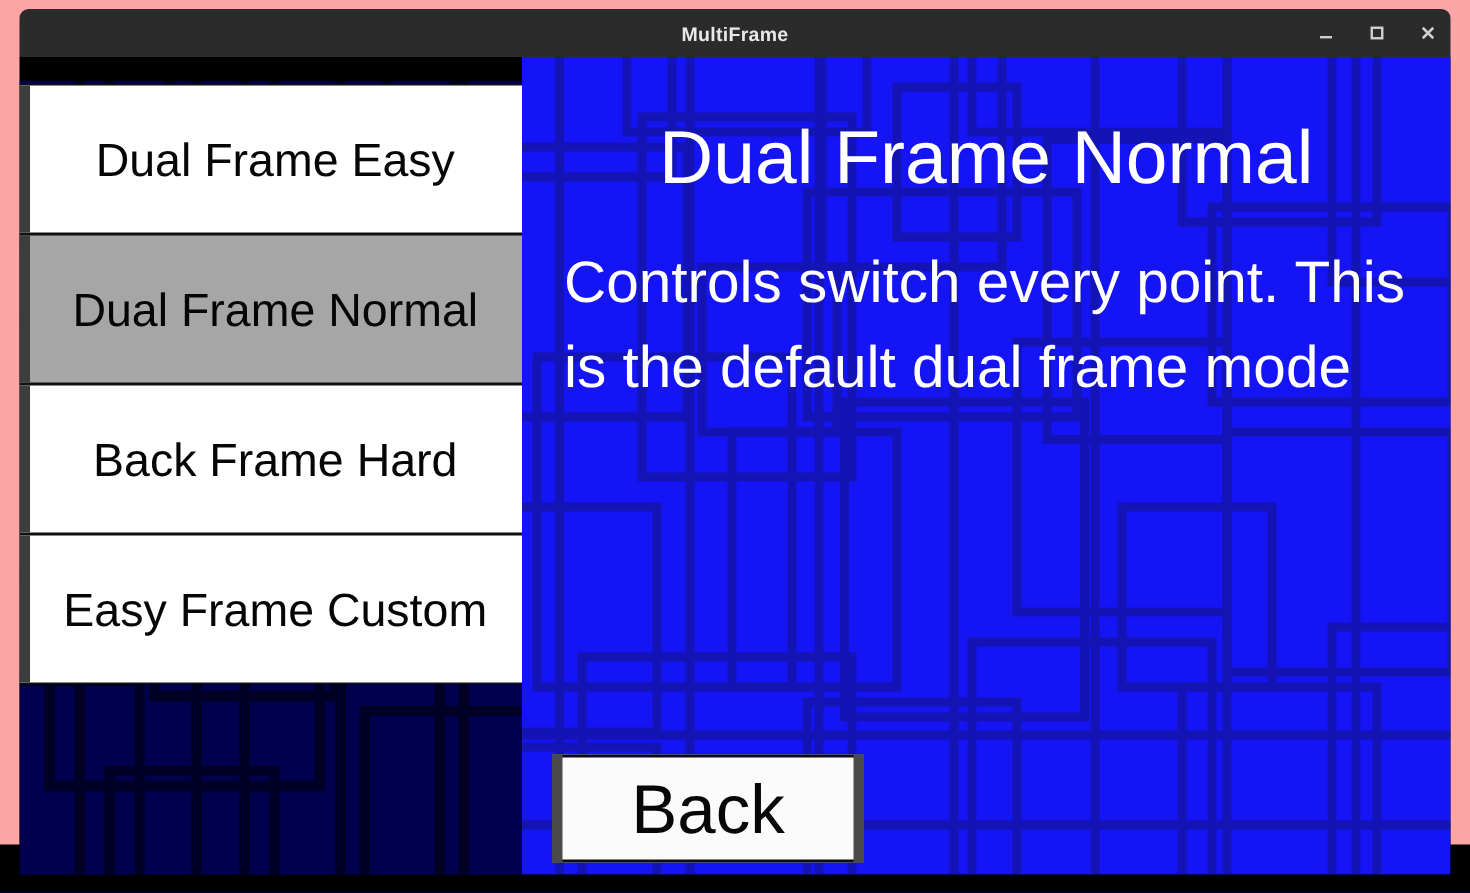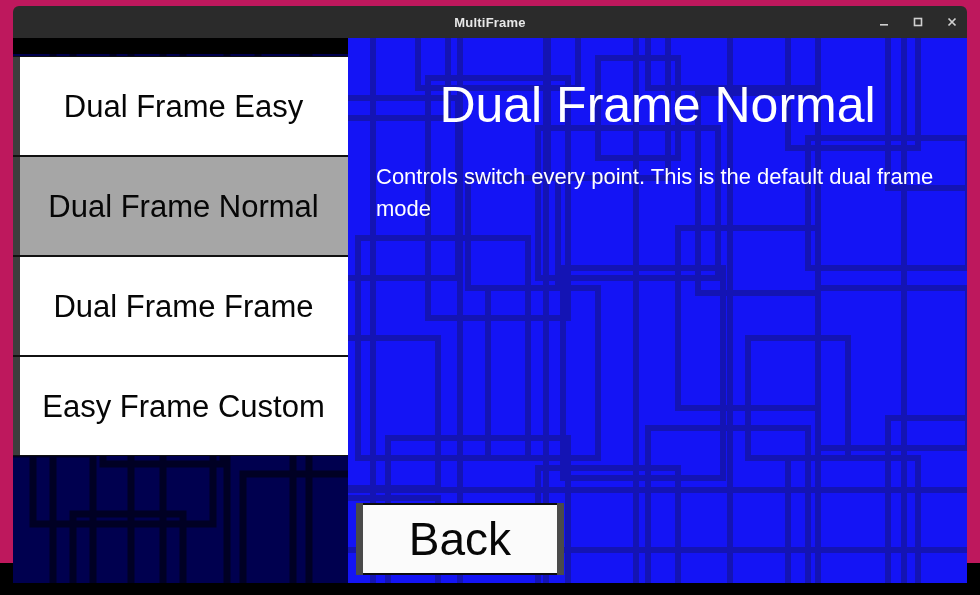--- a/index.html
+++ b/index.html
@@ -6,21 +6,21 @@
   html, body {
     width:980px; height:595px;
     background:#000;
     font-family:"Liberation Sans", sans-serif;
     overflow:hidden;
   }
 
   
   #window {
     position:absolute; left:0; top:0; width:980px; height:563px;
-    background:#be185d;
+    background:#fca5a5;
   }
   #titlebar {
     position:absolute; left:13px; top:6px; width:954px; height:32px;
     background:#2b2b2b;
     border-radius:6px 6px 0 0;
     display:flex; align-items:center; justify-content:center;
   }
   #title-text {
     color:#e8e8e8; font-size:13px; font-weight:bold;
     letter-spacing:.2px;
@@ -93,21 +93,21 @@
     color:#ffffff;
     font-size:50px;
     line-height:1;
     font-family:"Liberation Sans", sans-serif;
     z-index:3;
     white-space:nowrap;
   }
   #mode-desc {
     position:absolute; left:28px; top:123px; width:575px;
     color:#ffffff;
-    font-size:22px;
+    font-size:39px;
     line-height:1.45;
     font-family:"Liberation Sans", sans-serif;
     z-index:3;
   }
 
   
   .action-btn {
     position:absolute;
     height:72px;
     background:#fbfbfb;
@@ -122,21 +122,21 @@
     position:absolute; top:-2px; width:7px; height:calc(100% + 4px);
     background:#4a4a4a;
   }
   .action-btn::before { left:0; }
   .action-btn::after  { right:0; }
   .action-label {
     color:#070707;
     font-size:46px; line-height:1;
     font-family:"Liberation Sans", sans-serif;
   }
-  #btn-back { left:8px;  top:465px; width:208px; }
+  #btn-back { left:20px;  top:465px; width:208px; }
   #btn-play { left:437px; top:465px; width:193px; }
 </style>
 </head>
 <body>
 
 <div id="window">
 
   <div id="titlebar">
     <span id="title-text">MultiFrame</span>
 
@@ -190,21 +190,21 @@
       </svg>
 
       <div id="menu">
         <div class="menu-item">
           <span class="menu-label">Dual Frame Easy</span>
         </div>
         <div class="menu-item selected">
           <span class="menu-label">Dual Frame Normal</span>
         </div>
         <div class="menu-item">
-          <span class="menu-label">Dual Frame Frame</span>
+          <span class="menu-label">Back Frame Hard</span>
         </div>
         <div class="menu-item">
           <span class="menu-label">Easy Frame Custom</span>
         </div>
       </div>
     </div>
 
     <div id="right-panel">
 
       <svg id="right-pattern" viewBox="0 0 619 545" preserveAspectRatio="none">

